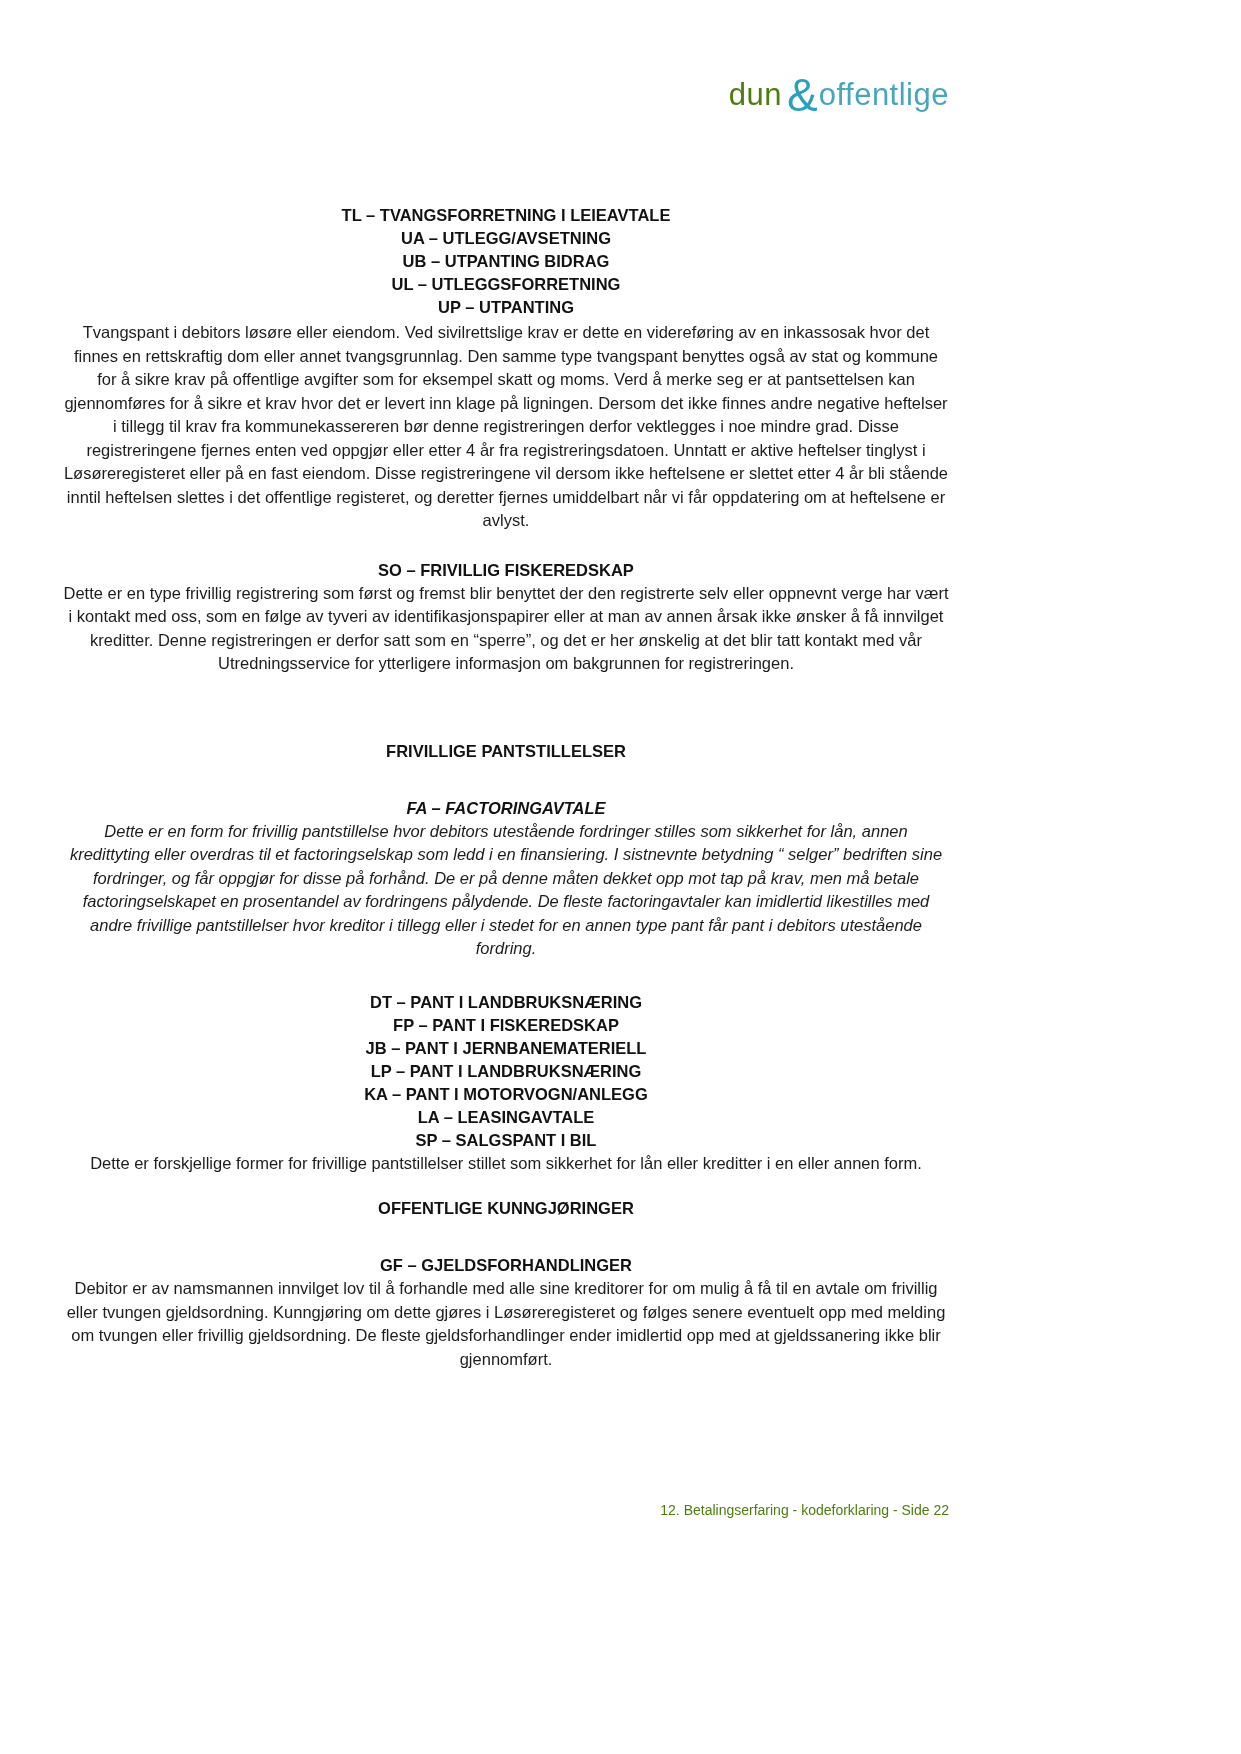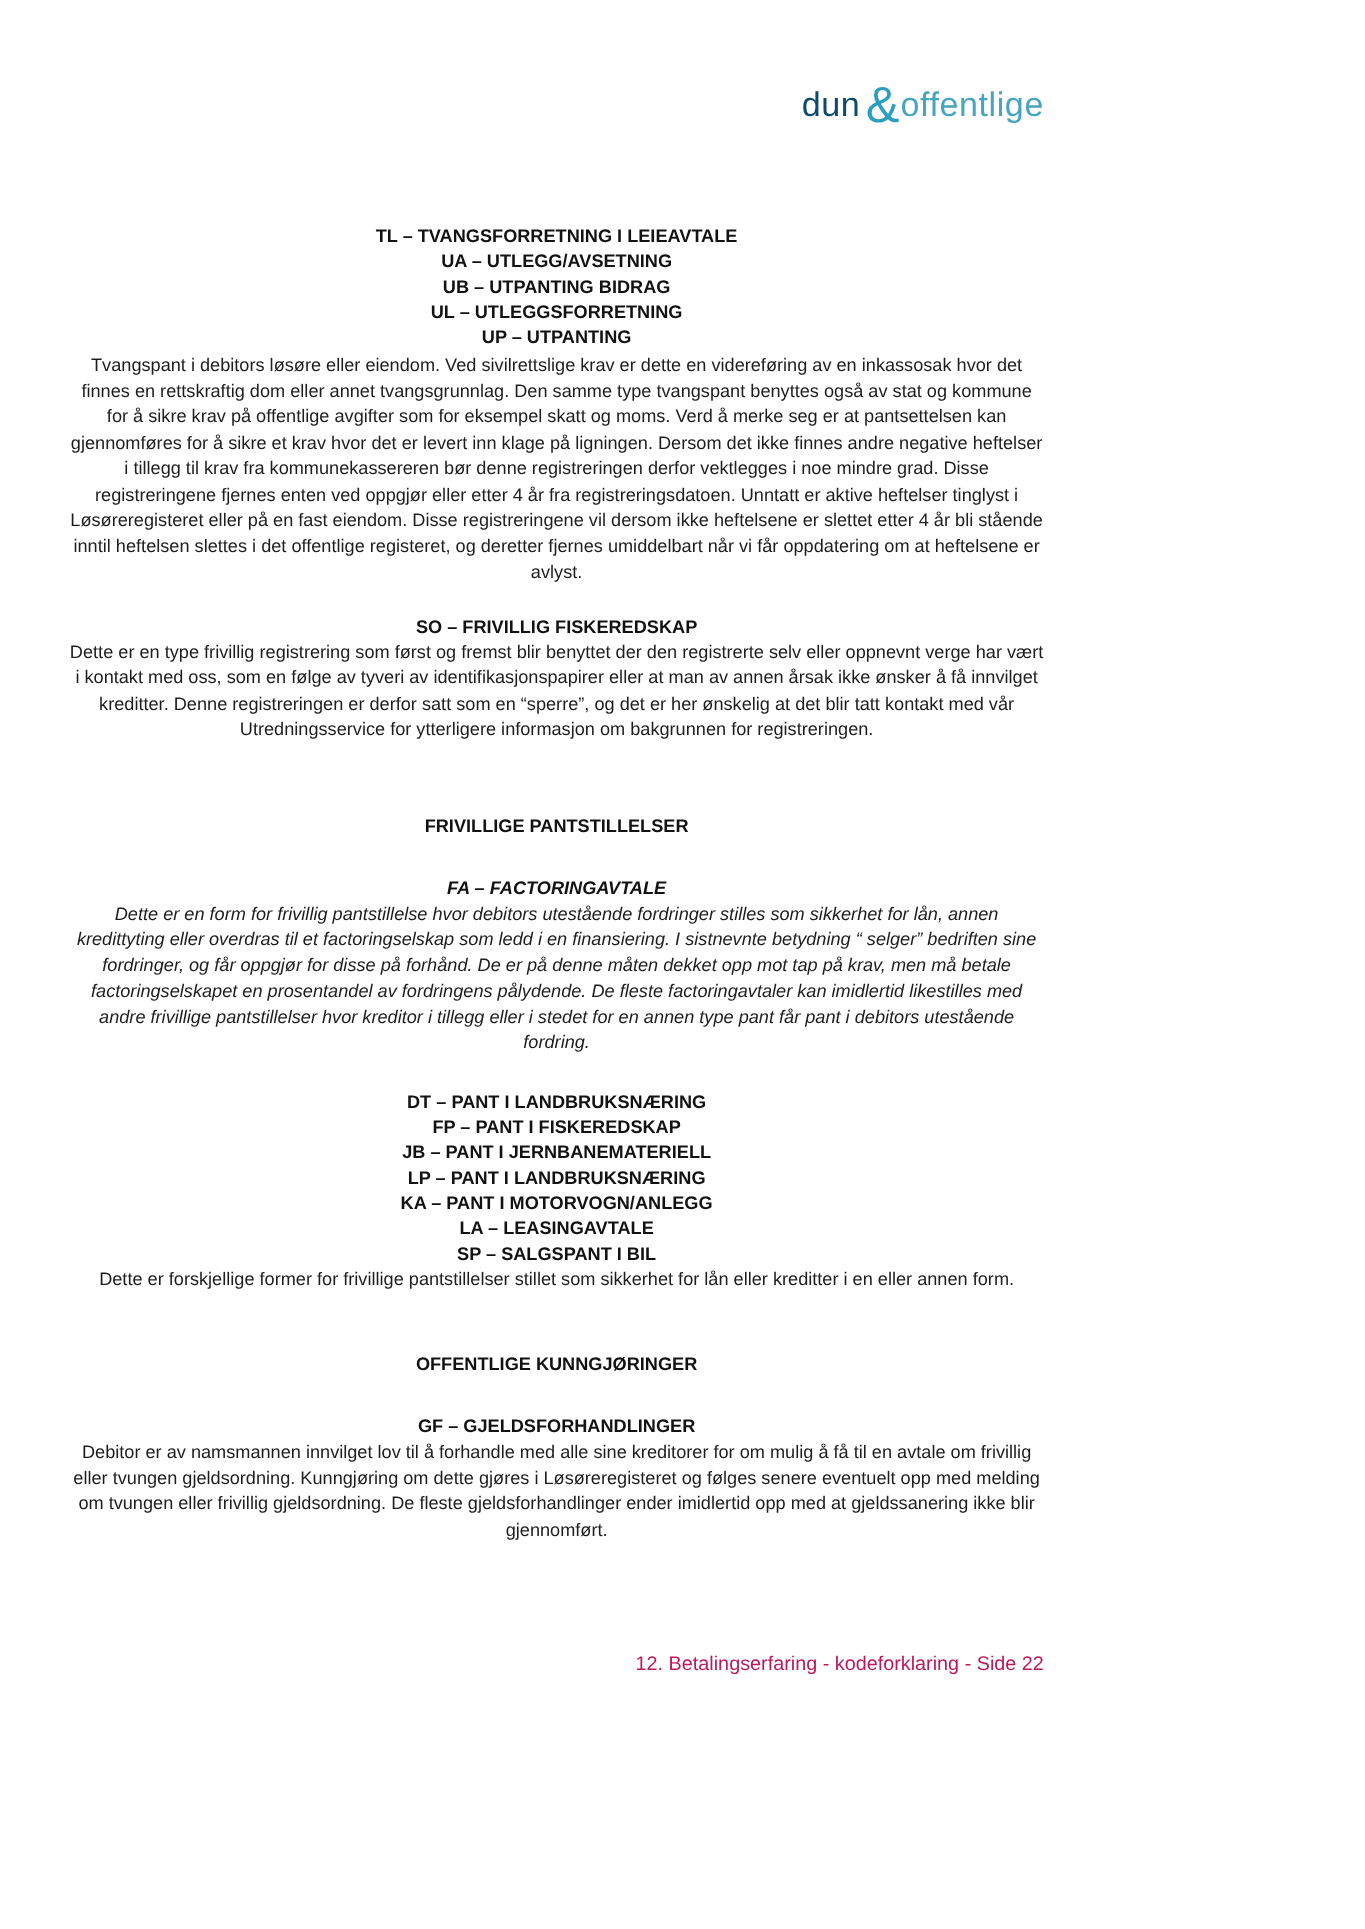--- a/index.html
+++ b/index.html
@@ -18,21 +18,21 @@
     position: absolute;
     top: 66px;
     left: 63px;
     width: 886px;
     text-align: right;
     white-space: nowrap;
     line-height: 1;
   }
   .logo-dun {
     font-size: 31px;
-    color: #0c4a6e;
+    color: #4d7c0f;
     letter-spacing: 0.5px;
   }
   .logo-amp {
     font-size: 46px;
     font-weight: 400;
     color: #2d9fbe;
     position: relative;
     top: 6px;
     margin-left: 5px;
     margin-right: 1px;
@@ -57,31 +57,31 @@
     font-size: 16.5px;
     line-height: 23px;
     color: #121212;
   }
   .body-text { margin: 0; color: #1d1d1d; }
   .block-tvang .body-text { margin-top: 2px; }
   .block-so { margin-top: 26px; }
   .title-frivillige { margin-top: 64px; }
   .block-fa { margin-top: 34px; font-style: italic; }
   .block-pant { margin-top: 30px; }
-  .title-offentlige { margin-top: 54px; }
+  .title-offentlige { margin-top: 22px; }
   .block-gf { margin-top: 34px; }
   
   .footer {
     position: absolute;
     top: 1502px;
     left: 63px;
     width: 886px;
     text-align: right;
-    font-size: 18px;
-    color: #be185d;
+    font-size: 14px;
+    color: #4d7c0f;
   }
 </style>
 </head>
 <body>
 
 <div class="page">
 
   <div class="logo">
     <span class="logo-dun">dun</span><span class="logo-amp">&amp;</span><span class="logo-bradstreet">offentlige</span>
   </div>

